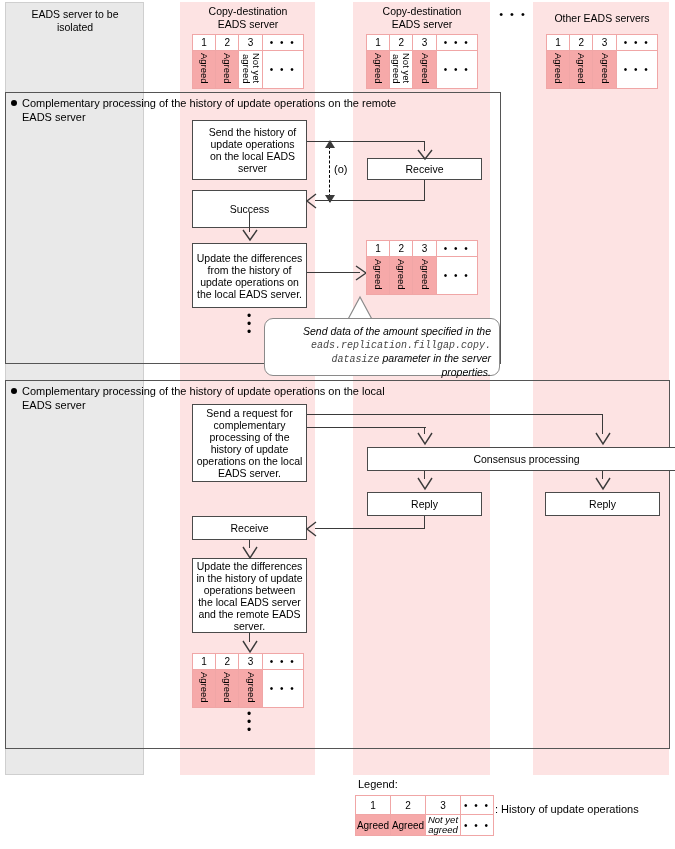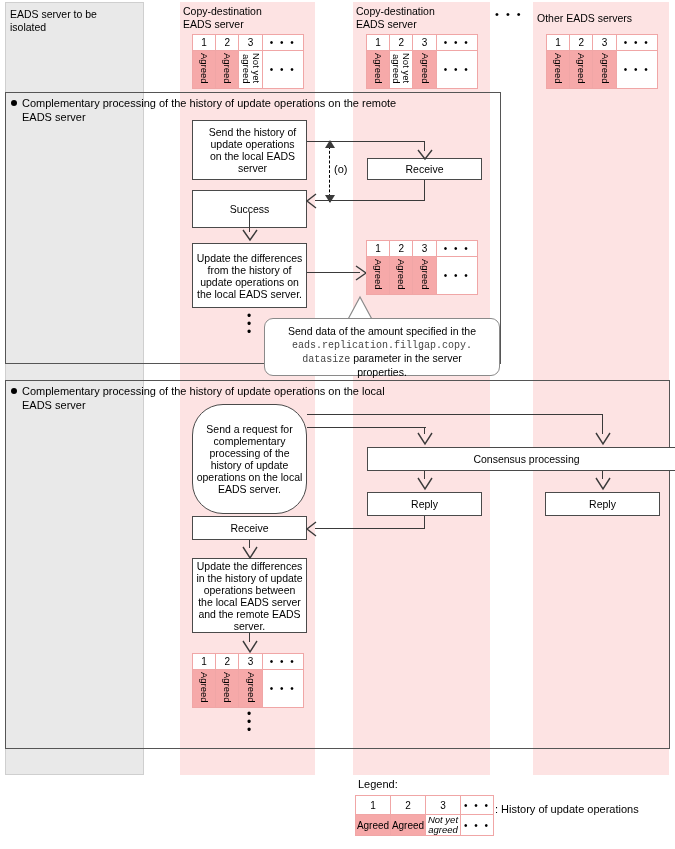--- a/index.html
+++ b/index.html
@@ -15,21 +15,21 @@
   }
   .abs{position:absolute;}
 
   
   .band{position:absolute;top:0;}
   .band-gray{background:#e9e9e9;border:1px solid #cfcfcf;box-sizing:border-box;}
   .band-pink{background:#fde3e3;}
 
   
   .col-title{
-    position:absolute;line-height:13px;
+    position:absolute;text-align:center;line-height:13px;
     font-size:10.5px;color:#000;
   }
 
   
   .hist{position:absolute;border-collapse:collapse;table-layout:fixed;background:#fff;}
   .hist td{
     border:1px solid #f0a6a6;
     text-align:center;
     font-size:10px;
     padding:0;
@@ -133,26 +133,27 @@
     line-height:8px;
     color:#000;
   }
 
   
   .callout{
     position:absolute;
     background:#ffffff;
     border:1.2px solid #8a8a8a;
     border-radius:9px;
-    text-align:center;
+    text-align:right;
     font-size:10.5px;
     line-height:13px;
     padding:6px 8px;
     box-sizing:border-box;
     color:#000;
+    font-style:italic;
   }
   .mono{font-family:"Liberation Mono", monospace;font-size:10px;color:#444;}
 
   
   .legend-label{position:absolute;font-size:11px;}
   .legend-text{position:absolute;font-size:11px;}
   .legend-table{position:absolute;border-collapse:collapse;table-layout:fixed;}
   .legend-table td{
     border:1px solid #f0a6a6;
     text-align:center;
@@ -318,21 +319,21 @@
 datasize</span><span style="white-space:pre-line;"> parameter in the server
 properties.</span>
 </div>
 
 <div class="section" style="left:5px;top:380px;width:665px;height:369px;"></div>
 
 <div class="bullet" style="left:11px;top:388px;"></div>
 <div class="section-title" style="left:22px;top:384px;width:620px;">Complementary processing of the history of update operations on the local
 EADS server</div>
 
-<div class="box" style="left:192px;top:404px;width:115px;height:110px;border-radius:31px;">Send a request for
+<div class="box" style="left:192px;top:404px;width:115px;height:78px;">Send a request for
 complementary
 processing of the
 history of update
 operations on the local
 EADS server.</div>
 
 <div class="box" style="left:367px;top:447px;width:319px;height:24px;">Consensus processing</div>
 
 <div class="box" style="left:367px;top:492px;width:115px;height:24px;">Reply</div>
 

